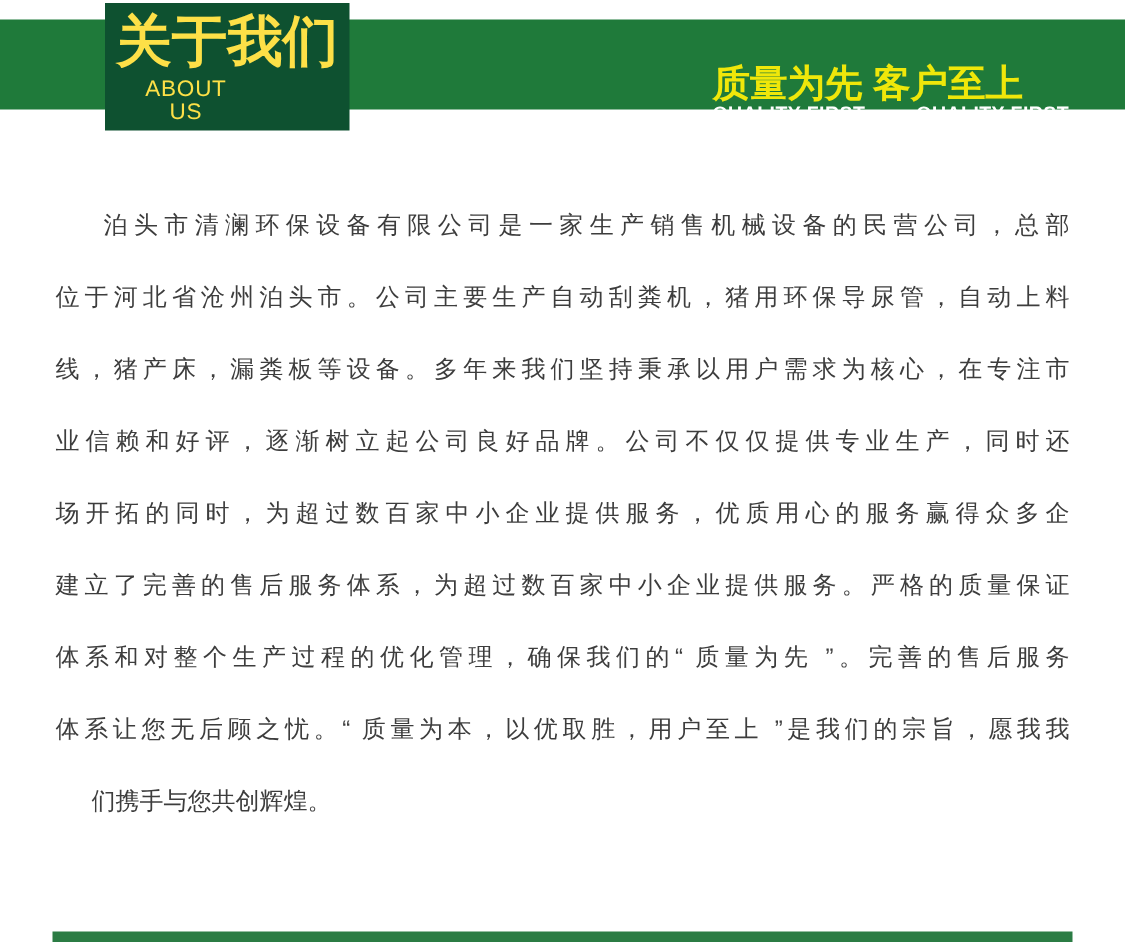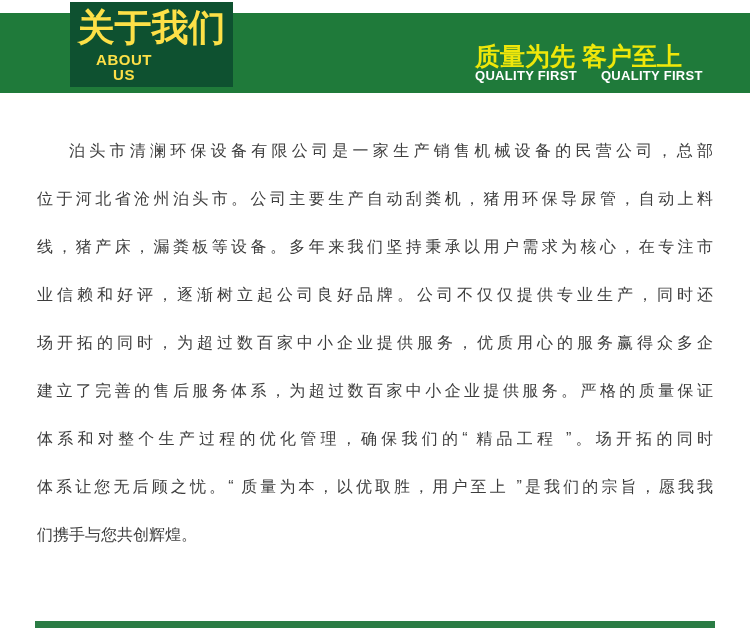--- a/index.html
+++ b/index.html
@@ -18,21 +18,21 @@
     height:629px;
     margin:0 auto;
     background:#ffffff;
     overflow:hidden;
   }
   
   .header{position:relative;height:95px;}
   .header-bar{
     position:absolute;
     top:13px;left:0;
-    width:750px;height:80px;
+    width:750px;height:60px;
     background:var(--bar-green);
   }
   .title-box{
     position:absolute;
     top:2px;left:70px;
     width:163px;height:85px;
     background:var(--dark-green);
     color:#fde047;
   }
   .title-cn{
@@ -42,39 +42,39 @@
     font-weight:700;
     letter-spacing:0px;
     line-height:42px;
     white-space:nowrap;
   }
   .title-en{
     width:108px;
     margin-top:3px;
     text-align:center;
     font-size:15px;
-    font-weight:700;
+    font-weight:400;
     letter-spacing:0.5px;
     line-height:15px;
   }
   .slogan{
     position:absolute;
     left:475px;top:30px;
     color:#ffffff;
   }
   .slogan-cn{
     font-size:25px;
     font-weight:600;
     line-height:26px;
     color:var(--slogan-yellow);
     white-space:pre;
   }
   .slogan-en{
     display:flex;
-    gap:24px;
+    gap:34px;
     margin-top:0;
     font-size:13px;
     font-weight:700;
     letter-spacing:0.3px;
     line-height:14px;
     white-space:nowrap;
   }
   
   .about{
     width:676px;
@@ -87,20 +87,21 @@
     height:48px;
     text-align:justify;
     text-align-last:justify;
     white-space:nowrap;
     overflow:hidden;
   }
   .about-line.first{text-indent:2em;}
   .about-line.last{
     text-align:left;
     text-align-last:left;
+    margin-left:24px;
   }
   
   .footer-divider{
     position:absolute;
     left:35px;top:621px;
     width:680px;height:7px;
     background:var(--divider-green);
   }
 </style>
 </head>
@@ -127,20 +128,20 @@
     </div>
   </header>
 
   <main class="about">
     <div class="about-line first">泊头市清澜环保设备有限公司是一家生产销售机械设备的民营公司，总部</div>
     <div class="about-line">位于河北省沧州泊头市。公司主要生产自动刮粪机，猪用环保导尿管，自动上料</div>
     <div class="about-line">线，猪产床，漏粪板等设备。多年来我们坚持秉承以用户需求为核心，在专注市</div>
     <div class="about-line">业信赖和好评，逐渐树立起公司良好品牌。公司不仅仅提供专业生产，同时还</div>
     <div class="about-line">场开拓的同时，为超过数百家中小企业提供服务，优质用心的服务赢得众多企</div>
     <div class="about-line">建立了完善的售后服务体系，为超过数百家中小企业提供服务。严格的质量保证</div>
-    <div class="about-line">体系和对整个生产过程的优化管理，确保我们的“ 精品工程 ”。场开拓的同时</div>
+    <div class="about-line">体系和对整个生产过程的优化管理，确保我们的“ 质量为先 ”。完善的售后服务</div>
     <div class="about-line">体系让您无后顾之忧。“ 质量为本，以优取胜，用户至上 ”是我们的宗旨，愿我我</div>
     <div class="about-line last">们携手与您共创辉煌。</div>
   </main>
 
   <div class="footer-divider"></div>
 
 </div>
 
 </body></html>

